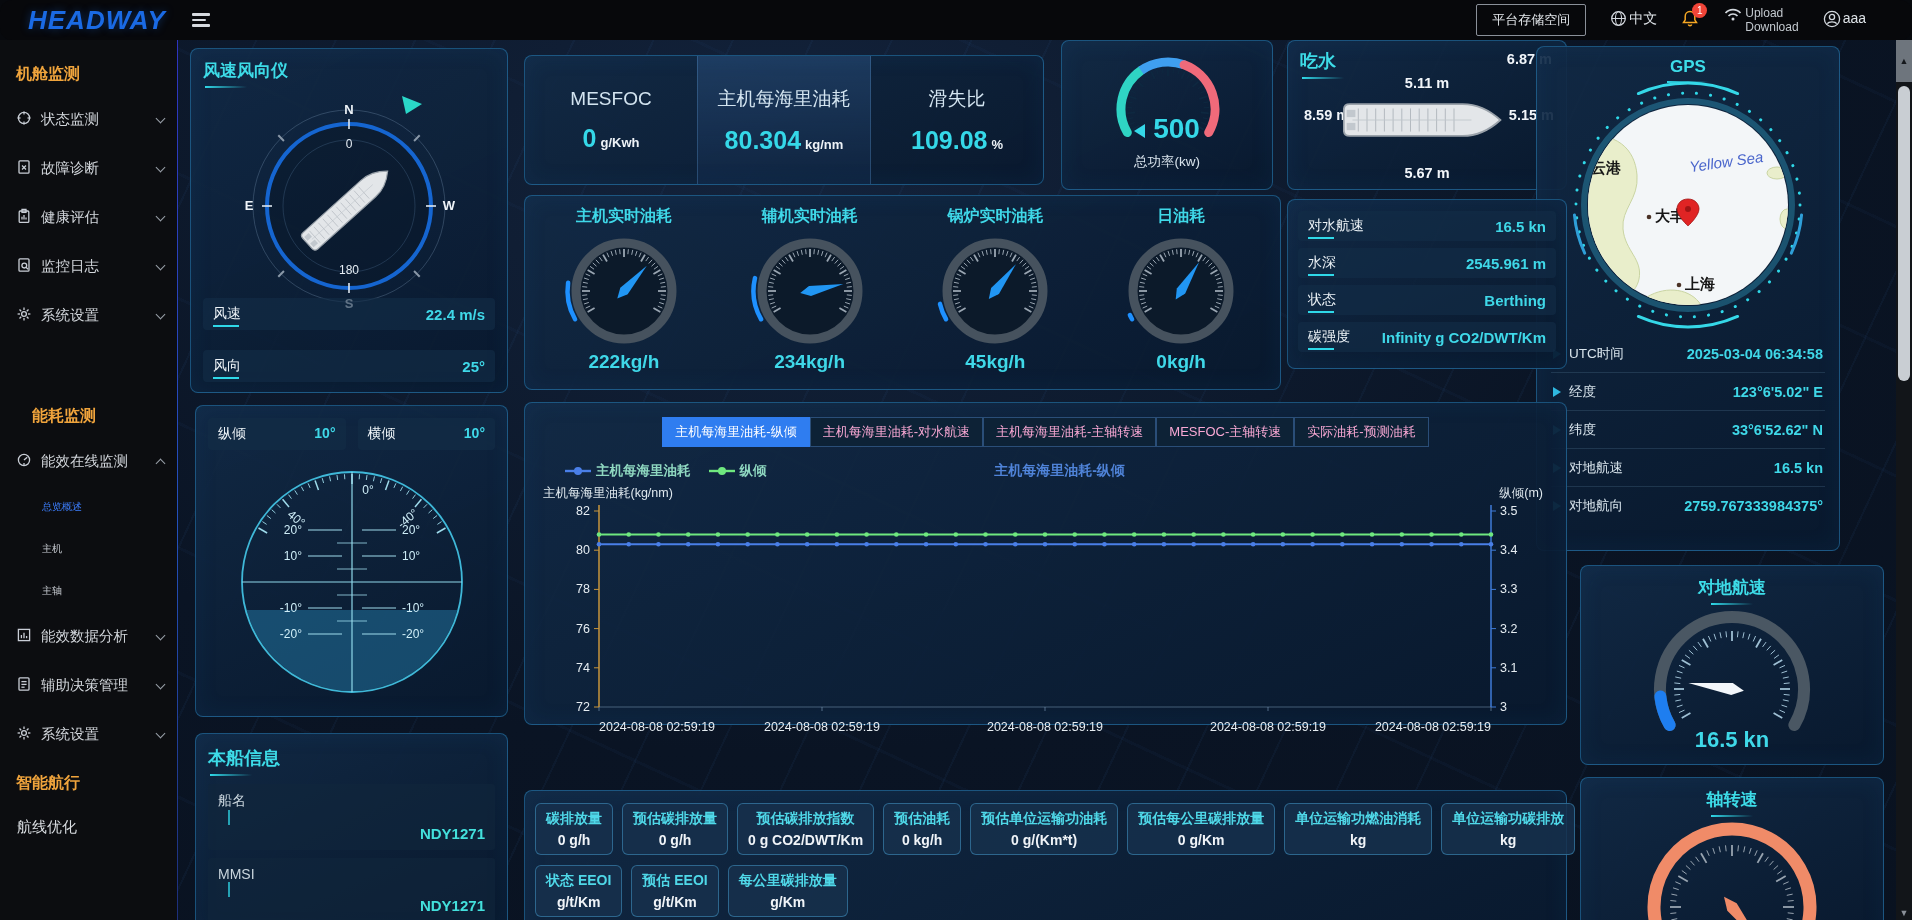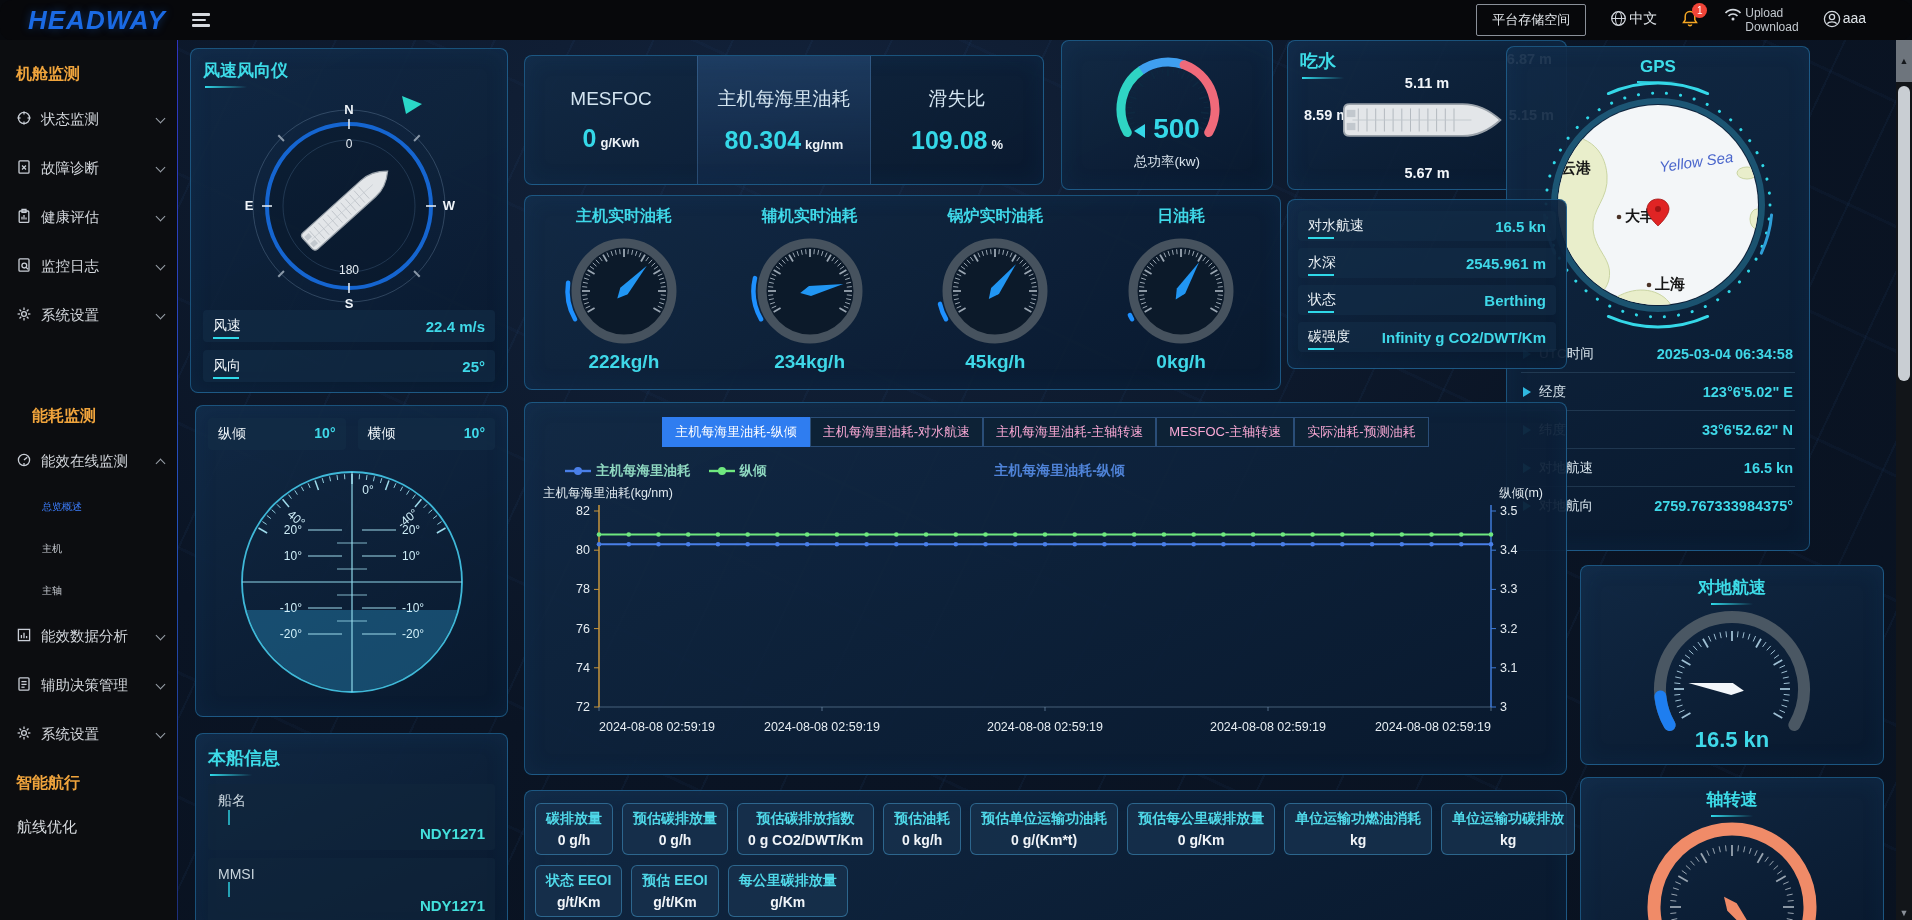--- a/index.html
+++ b/index.html
@@ -51,21 +51,21 @@
     background:linear-gradient(155deg, rgba(18,42,70,.93), rgba(9,25,46,.94));
     box-shadow:inset 0 0 22px rgba(25,90,150,.12); }
   .ctitle { color:#3ddce8; font-size:17px; font-weight:bold; position:relative; display:inline-block; }
   .ctitle:after { content:""; position:absolute; left:2px; bottom:-6px; width:42px; height:2px;
     background:linear-gradient(90deg,#2fd8e8,rgba(47,216,232,0)); }
 
   
   .wind-card { left:12px; top:8px; width:318px; height:345px; padding:10px 12px; }
   .wind-rows { position:absolute; left:12px; right:12px; bottom:10px; }
   .info-row { display:flex; align-items:center; background:rgba(18,44,70,.65); border-radius:4px;
-    padding:7px 10px; margin-top:8px; }
+    padding:7px 10px; margin-top:20px; }
   .info-row .lbl { color:#eef4f8; font-size:14px; position:relative; }
   .info-row .lbl:after { content:""; position:absolute; left:0; bottom:-4px; width:26px; height:2px; background:#2fd8e8; }
   .info-row .val { margin-left:auto; color:#3fd8e8; font-size:15px; font-weight:bold; }
 
   
   .mesfoc-card { left:346px; top:15px; width:520px; height:130px; display:flex; }
   .mes-col { flex:1; display:flex; flex-direction:column; align-items:center; justify-content:center; gap:14px; }
   .mes-col.hl { background:linear-gradient(180deg, rgba(52,96,150,.38), rgba(25,55,100,.22));
     border-left:1px solid rgba(95,160,220,.3); border-right:1px solid rgba(95,160,220,.3); }
   .mes-lbl { color:#d3e4f0; font-size:19px; }
@@ -103,21 +103,21 @@
 
   
   .trim-card { left:17px; top:365px; width:313px; height:312px; padding:12px; }
   .trim-chips { display:flex; gap:12px; }
   .trim-chip { flex:1; display:flex; background:rgba(18,44,70,.7); border-radius:4px; padding:7px 10px; }
   .trim-chip .lbl { color:#eef4f8; font-size:14px; }
   .trim-chip .val { margin-left:auto; color:#3fd8e8; font-size:14px; font-weight:bold; }
   .clino-wrap { display:flex; justify-content:center; margin-top:4px; }
 
   
-  .chart-card { left:346px; top:362px; width:1043px; height:373px; padding:14px 12px 0; }
+  .chart-card { left:346px; top:362px; width:1043px; height:323px; padding:14px 12px 0; }
   .tabs { display:flex; justify-content:center; }
   .tab { font-size:13px; padding:5px 12px; border:1px solid #2a4e78; background:#0d2236;
     color:#f9a8d4; cursor:pointer; white-space:nowrap; }
   .tab.active { background:#2f7df0; border-color:#2f7df0; color:#fff; }
   .legend-row { position:relative; display:flex; align-items:center; gap:18px; margin:14px 0 0 28px; height:20px; }
   .leg-item { display:flex; align-items:center; gap:5px; color:#8fd8c0; font-size:13.5px; font-weight:bold; cursor:pointer; }
   .chart-title { position:absolute; left:0; right:0; text-align:center; color:#4f83d8;
     font-size:14px; font-weight:bold; pointer-events:none; }
 
   
@@ -131,21 +131,21 @@
 
   
   .stats-card { left:346px; top:750px; width:1043px; height:170px; padding:12px 10px; }
   .chip-row { display:flex; gap:9px; margin-bottom:10px; }
   .chip { background:rgba(22,48,76,.85); border:1px solid rgba(70,160,210,.5); border-radius:6px;
     padding:6px 10px; text-align:center; }
   .chip .lbl { color:#4fd8e8; font-size:14px; font-weight:bold; white-space:nowrap; }
   .chip .val { color:#f0f4f8; font-size:14px; font-weight:bold; margin-top:4px; white-space:nowrap; }
 
   
-  .gps-card { left:1328px; top:6px; width:304px; height:505px; padding:10px 14px; text-align:center; }
+  .gps-card { left:1358px; top:6px; width:304px; height:505px; padding:10px 14px; text-align:center; }
   .gps-card .ctitle:after { left:50%; transform:translateX(-50%); }
   .gps-rows { margin-top:2px; text-align:left; }
   .gps-row { display:flex; align-items:center; padding:9.5px 2px; border-bottom:1px solid rgba(90,130,160,.25); }
   .gps-row:last-child { border-bottom:none; }
   .gps-row .bullet { width:0; height:0; border-top:5px solid transparent; border-bottom:5px solid transparent;
     border-left:8px solid #2fb8e0; margin-right:8px; }
   .gps-row .lbl { color:#d8e4ec; font-size:13.5px;text-align:center; }
   .gps-row .val { margin-left:auto; color:#3fd8e8; font-size:14.5px; font-weight:bold; }
 
   

